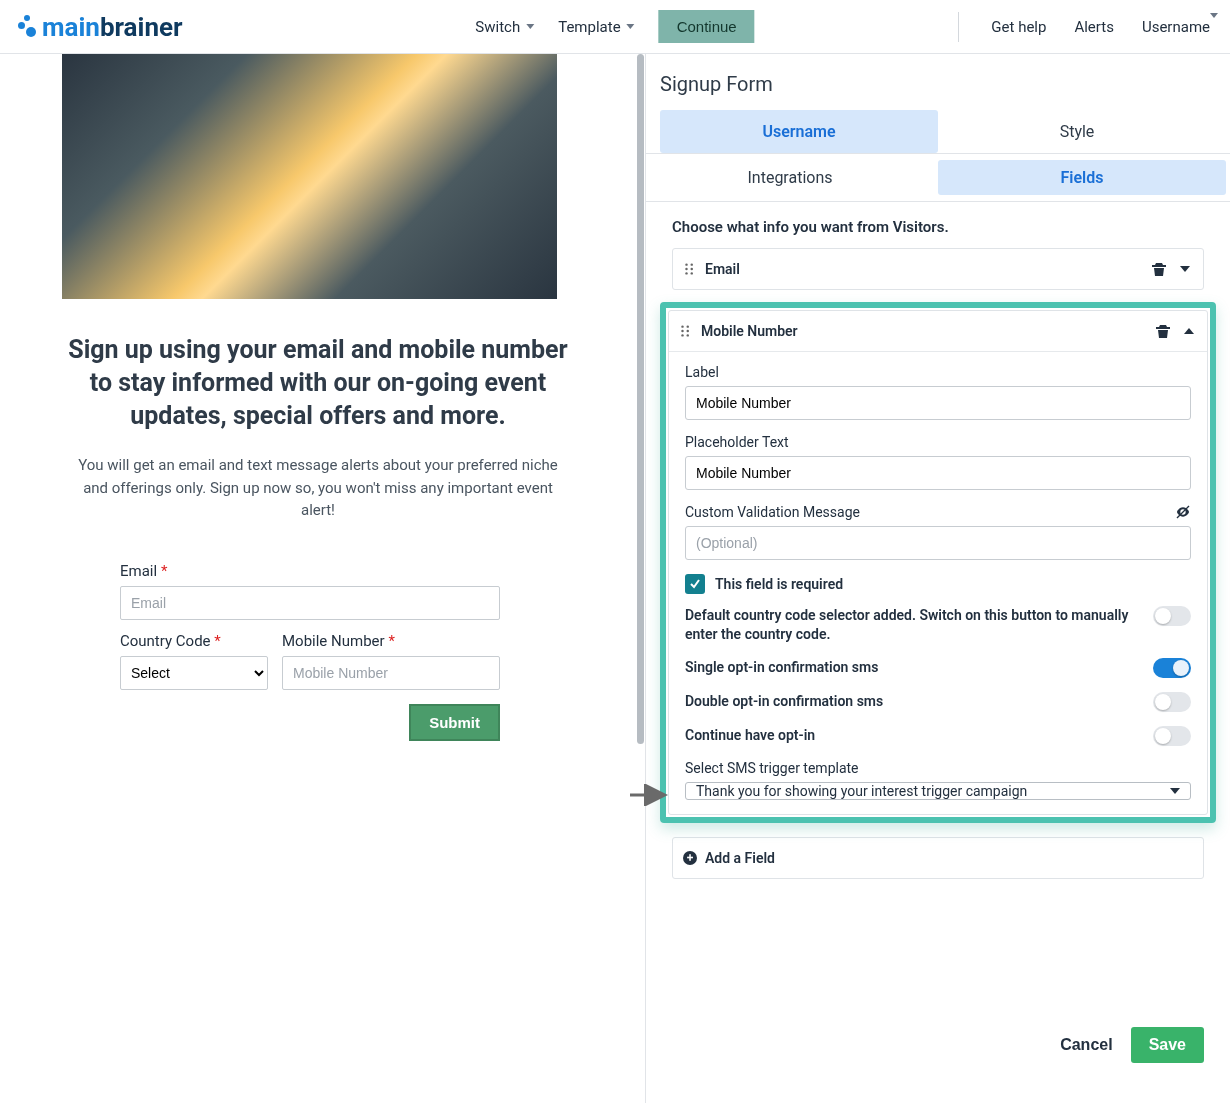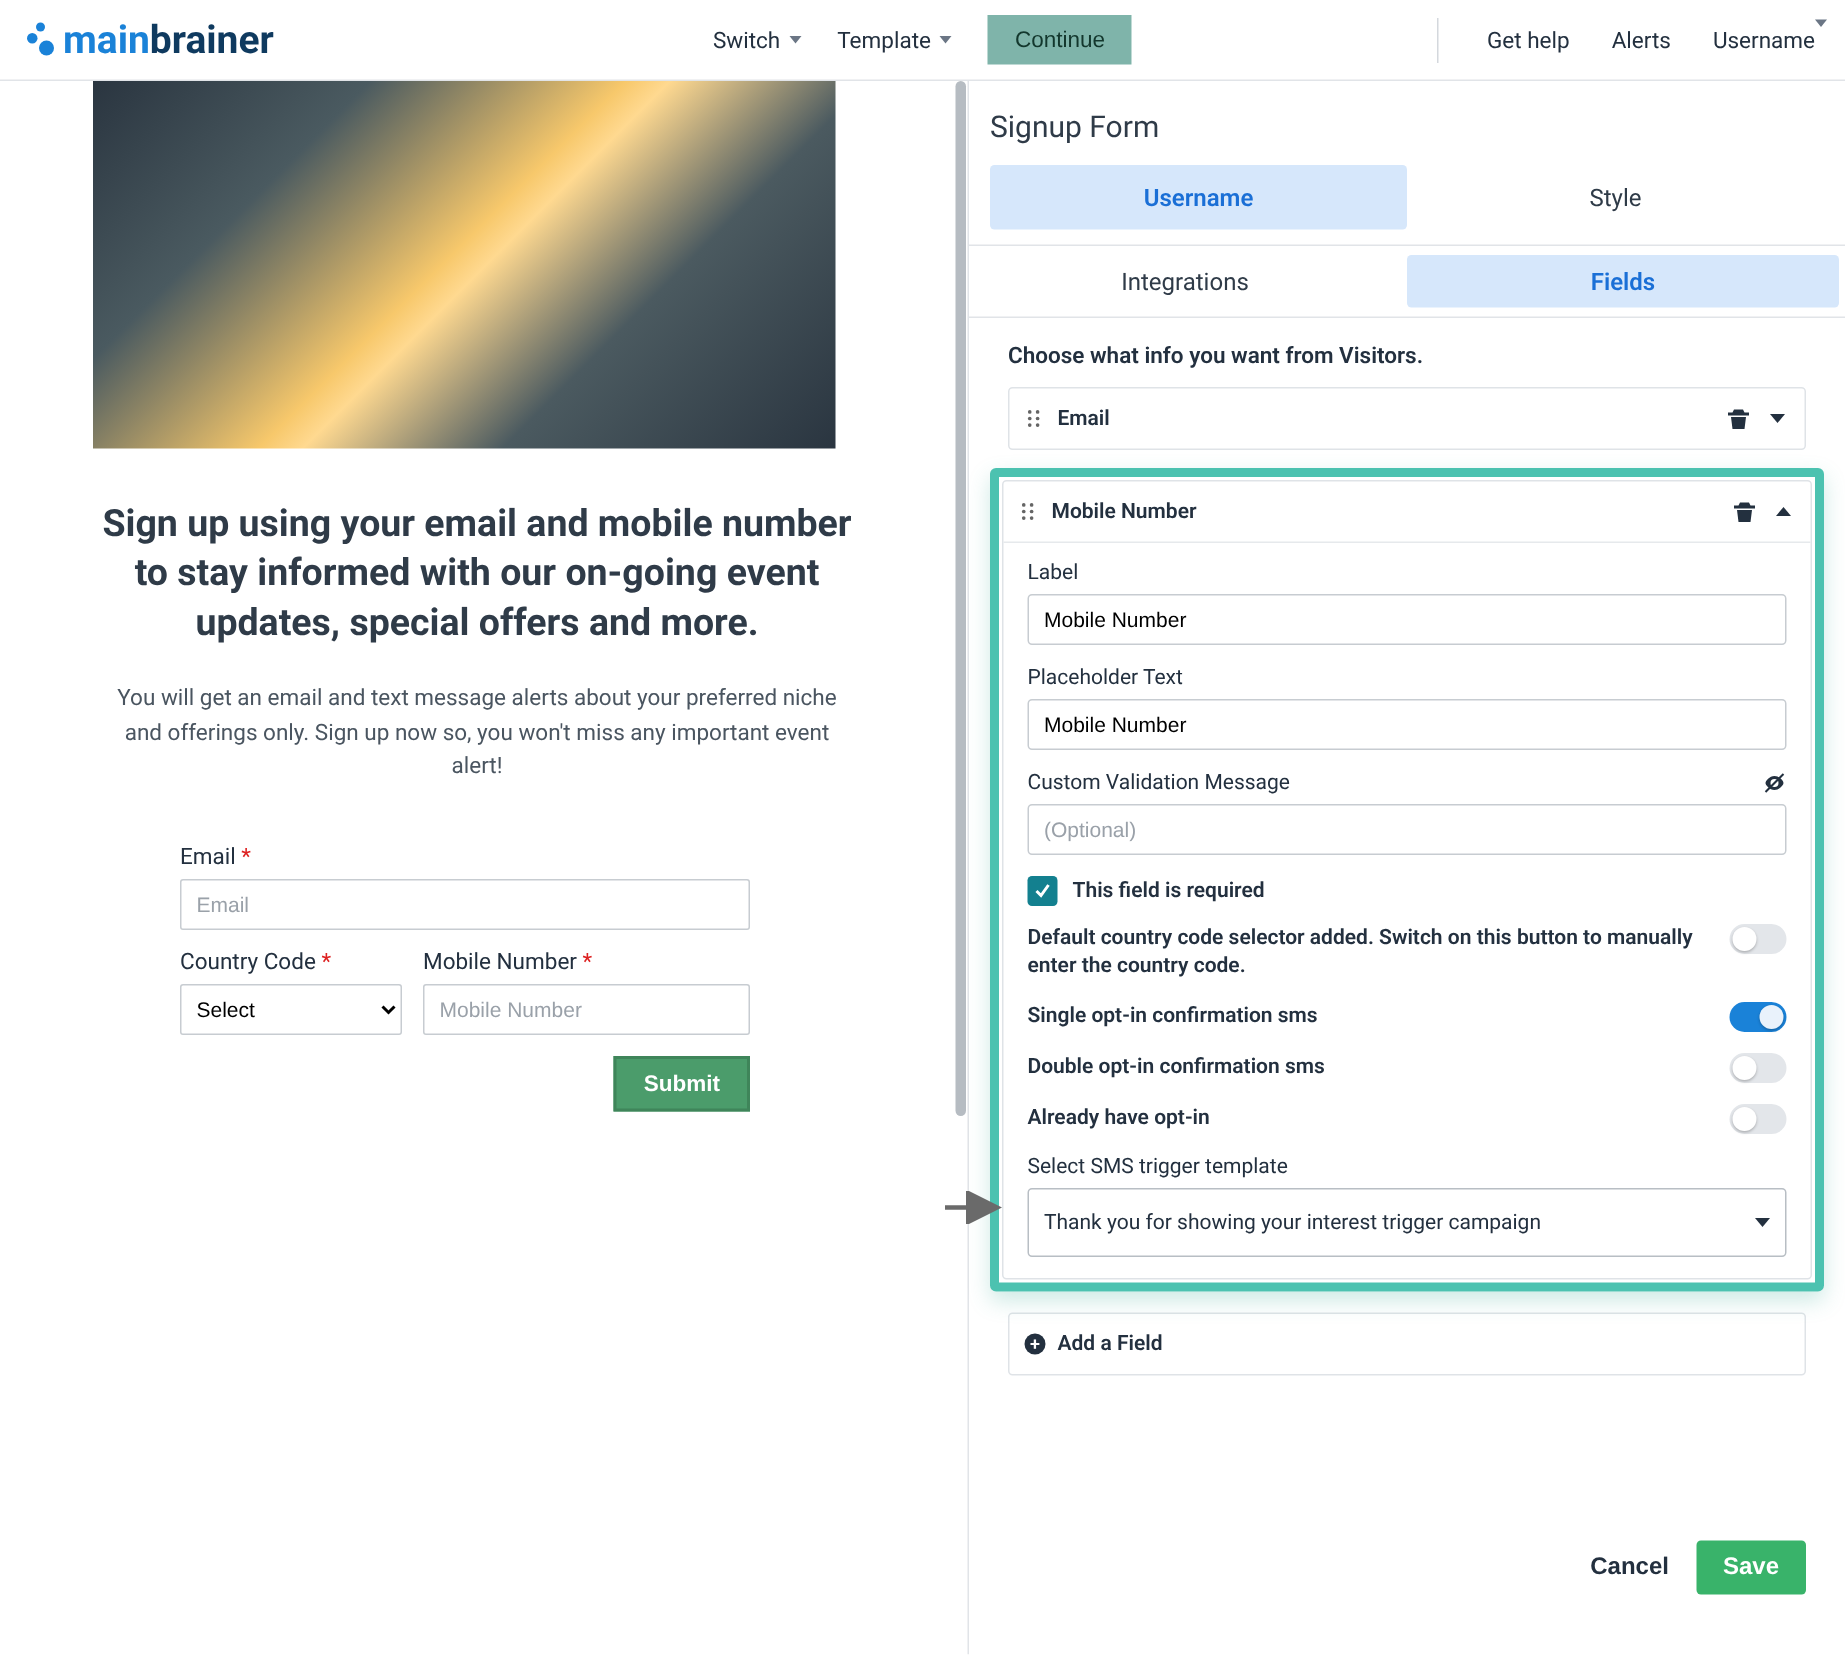--- a/index.html
+++ b/index.html
@@ -38,21 +38,21 @@
 .btn-submit { background: #4b9c6b; color: #fff; border: 2px solid #3f855a; padding: 8px 18px; font-size: 15px; font-weight: 600; float: right; margin-top: 14px; cursor: pointer; }
 
 .scroll-track { width: 9px; background: transparent; position: relative; }
 .scroll-thumb { position: absolute; top: 0; left: 1px; width: 7px; height: 690px; background: #b6bcc2; border-radius: 4px; }
 
 .right-pane { flex: 1; border-left: 1px solid #e1e4e8; display: flex; flex-direction: column; position: relative; }
 .panel-title { font-size: 20px; color: #2f3b48; padding: 18px 14px 14px; font-weight: 400; }
 .tabs1 { display: flex; padding: 0 14px 0; }
 .tabs1 .tab { flex: 1; text-align: center; padding: 12px 0; font-size: 16px; color: #2f3b48; cursor: pointer; border-radius: 3px; }
 .tabs1 .tab.active { background: #d6e7fb; color: #1a6fd6; font-weight: 600; }
-.tabs2 { display: flex; border-top: 1px solid #e1e4e8; border-bottom: 1px solid #e1e4e8; margin-top: 10px; }
+.tabs2 { display: flex; border-top: 1px solid #e1e4e8; border-bottom: 1px solid #e1e4e8; margin-top: 0; }
 .tabs2 .tab2 { flex: 1; text-align: center; padding: 14px 0; font-size: 16px; color: #2f3b48; cursor: pointer; }
 .tabs2 .tab2.active { background: #d6e7fb; color: #1a6fd6; font-weight: 600; border-radius: 3px; margin: 6px 4px; padding: 8px 0; }
 
 .section-hint { font-size: 15px; font-weight: 600; color: #23303f; padding: 16px 26px 12px; }
 .field-card { border: 1px solid #dfe3e7; border-radius: 3px; margin: 0 26px 8px; background: #fff; }
 .field-head { display: flex; align-items: center; padding: 12px 10px; font-size: 14px; font-weight: 600; color: #23303f; }
 .drag { width: 14px; height: 14px; margin-right: 8px; opacity: .6; }
 .drag svg { display:block; }
 .head-actions { margin-left: auto; display: flex; align-items: center; gap: 10px; }
 .icon-sm { width: 16px; height: 16px; cursor: pointer; }
@@ -62,21 +62,21 @@
 .tb { width: 100%; height: 34px; border: 1px solid #c7ccd1; border-radius: 3px; padding: 6px 10px; font-size: 14px; margin-bottom: 14px; background:#fff; }
 .tb::placeholder { color: #9aa1a9; }
 .chkrow { display: flex; align-items: center; gap: 10px; font-size: 14px; font-weight: 600; color: #23303f; margin-bottom: 12px; }
 .chkbox { width: 20px; height: 20px; background: #13808f; border-radius: 3px; display:flex; align-items:center; justify-content:center; color:#fff; }
 .optrow { display: flex; align-items: flex-start; justify-content: flex-start; font-size: 14px; font-weight: 600; color: #23303f; margin-bottom: 14px; gap: 10px; }
 .optrow .txt { flex: 1; line-height: 1.35; }
 .toggle { width: 38px; height: 20px; border-radius: 10px; background: #e3e6ea; position: relative; flex-shrink: 0; cursor: pointer; }
 .toggle .knob { width: 16px; height: 16px; border-radius: 50%; background: #fff; position: absolute; top: 2px; left: 2px; box-shadow: 0 1px 2px rgba(0,0,0,.25); }
 .toggle.on { background: #1a82d8; }
 .toggle.on .knob { left: 20px; background: #e9f2fb; }
-.select-box { width: 100%; height: 46px; border: 1px solid #b8bec4; border-radius: 3px; padding: 6px 10px; font-size: 14px; display: flex; align-items: center; justify-content: space-between; background: #fff; cursor: pointer; margin-top: 2px; }
+.select-box { width: 100%; height: 18px; border: 1px solid #b8bec4; border-radius: 3px; padding: 6px 10px; font-size: 14px; display: flex; align-items: center; justify-content: space-between; background: #fff; cursor: pointer; margin-top: 2px; }
 .tri { width: 0; height: 0; border-left: 5px solid transparent; border-right: 5px solid transparent; border-top: 6px solid #23303f; }
 .arrow-callout { position: absolute; left: -38px; top: 476px; }
 .arrow-callout svg { display:block; }
 
 .add-field { border: 1px solid #dfe3e7; border-radius: 3px; margin: 6px 26px 0; padding: 12px 10px; display: flex; align-items: center; gap: 8px; font-size: 14px; font-weight: 600; cursor: pointer; }
 .plus-circ { width: 14px; height: 14px; border-radius: 50%; background: #23303f; color: #fff; display:flex; align-items:center; justify-content:center; font-size: 12px; line-height:1; }
 
 .footer-actions { margin-top: auto; padding: 26px 26px 40px; display: flex; justify-content: flex-end; gap: 18px; align-items: center; }
 .btn-cancel { font-size: 16px; font-weight: 600; color: #23303f; background: none; border: none; cursor: pointer; }
 .btn-save { background: #39b36a; color: #fff; font-size: 16px; font-weight: 600; border: none; border-radius: 3px; padding: 9px 18px; cursor: pointer; }
@@ -244,21 +244,21 @@
                 <div class="knob"></div>
               </div>
           </div>
           <div class="optrow">
             <div class="txt">Double opt-in confirmation sms</div>
             <div class="toggle">
                 <div class="knob"></div>
               </div>
           </div>
           <div class="optrow">
-            <div class="txt">Already have opt-in</div>
+            <div class="txt">Continue have opt-in</div>
             <div class="toggle">
                 <div class="knob"></div>
               </div>
           </div>
           <div class="fb-label" style="margin-bottom:6px;">Select SMS trigger template</div>
           <div class="select-box">
             <span>Thank you for showing your interest trigger campaign</span>
             <span class="tri"></span>
           </div>
         </div>

